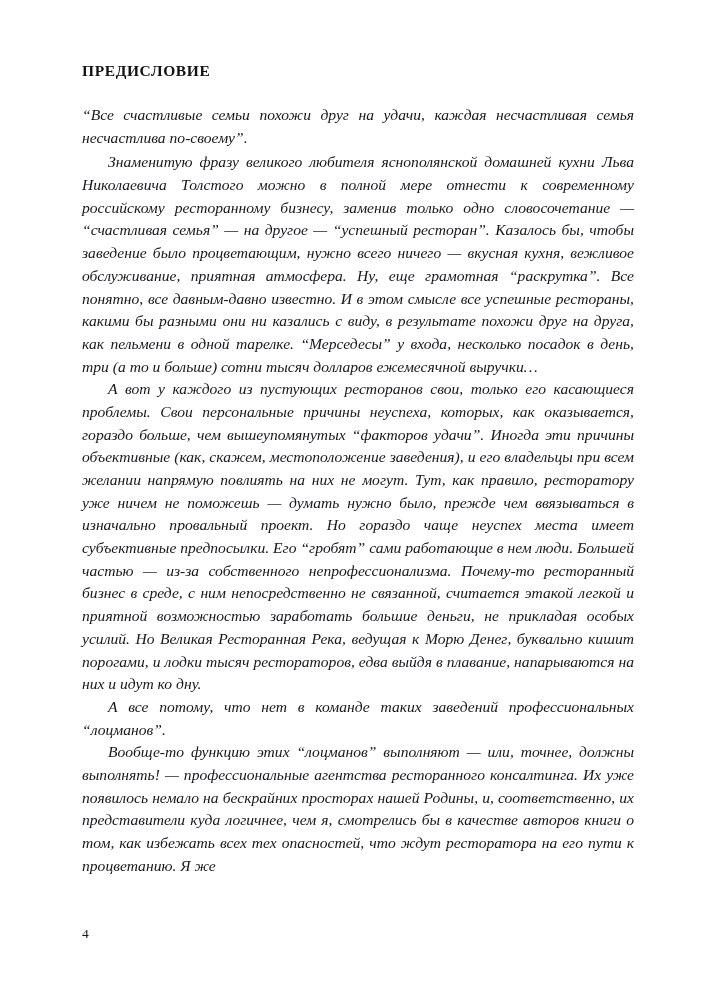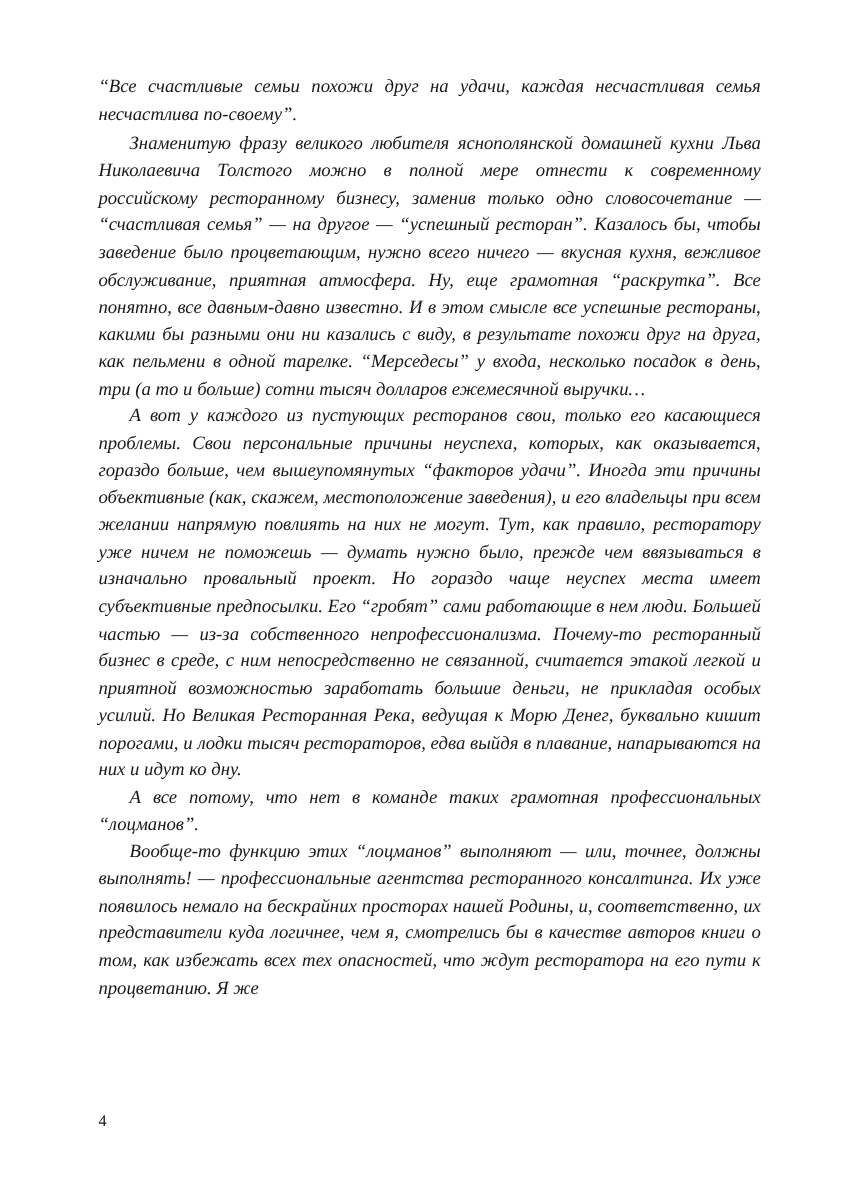--- a/index.html
+++ b/index.html
@@ -55,24 +55,25 @@
     font-size: 13.5px;
     color: #1a1a1a;
     font-family: "Liberation Serif", "DejaVu Serif", serif;
   }
 </style>
 </head>
 <body>
 
 <div class="page">
 
+  <h1 class="chapter-title">ПРЕДИСЛОВИЕ</h1>
 
   <div class="body-text">
     <p class="epigraph">“Все счастливые семьи похожи друг на удачи, каждая несчастливая семья несчастлива по-своему”.</p>
     <p class="para">Знаменитую фразу великого любителя яснополянской домашней кухни Льва Николаевича Толстого можно в полной мере отнести к современному российскому ресторанному бизнесу, заменив только одно словосочетание — “счастливая семья” — на другое — “успешный ресторан”. Казалось бы, чтобы заведение было процветающим, нужно всего ничего — вкусная кухня, вежливое обслуживание, приятная атмосфера. Ну, еще грамотная “раскрутка”. Все понятно, все давным-давно известно. И в этом смысле все успешные рестораны, какими бы разными они ни казались с виду, в результате похожи друг на друга, как пельмени в одной тарелке. “Мерседесы” у входа, несколько посадок в день, три (а то и больше) сотни тысяч долларов ежемесячной выручки…</p>
     <p class="para">А вот у каждого из пустующих ресторанов свои, только его касающиеся проблемы. Свои персональные причины неуспеха, которых, как оказывается, гораздо больше, чем вышеупомянутых “факторов удачи”. Иногда эти причины объективные (как, скажем, местоположение заведения), и его владельцы при всем желании напрямую повлиять на них не могут. Тут, как правило, ресторатору уже ничем не поможешь — думать нужно было, прежде чем ввязываться в изначально провальный проект. Но гораздо чаще неуспех места имеет субъективные предпосылки. Его “гробят” сами работающие в нем люди. Большей частью — из-за собственного непрофессионализма. Почему-то ресторанный бизнес в среде, с ним непосредственно не связанной, считается этакой легкой и приятной возможностью заработать большие деньги, не прикладая особых усилий. Но Великая Ресторанная Река, ведущая к Морю Денег, буквально кишит порогами, и лодки тысяч рестораторов, едва выйдя в плавание, напарываются на них и идут ко дну.</p>
-    <p class="para">А все потому, что нет в команде таких грамотная профессиональных “лоцманов”.</p>
+    <p class="para">А все потому, что нет в команде таких заведений профессиональных “лоцманов”.</p>
     <p class="para">Вообще-то функцию этих “лоцманов” выполняют — или, точнее, должны выполнять! — профессиональные агентства ресторанного консалтинга. Их уже появилось немало на бескрайних просторах нашей Родины, и, соответственно, их представители куда логичнее, чем я, смотрелись бы в качестве авторов книги о том, как избежать всех тех опасностей, что ждут ресторатора на его пути к процветанию. Я же</p>
   </div>
 
   <div class="folio">4</div>
 
 </div>
 
 </body></html>

